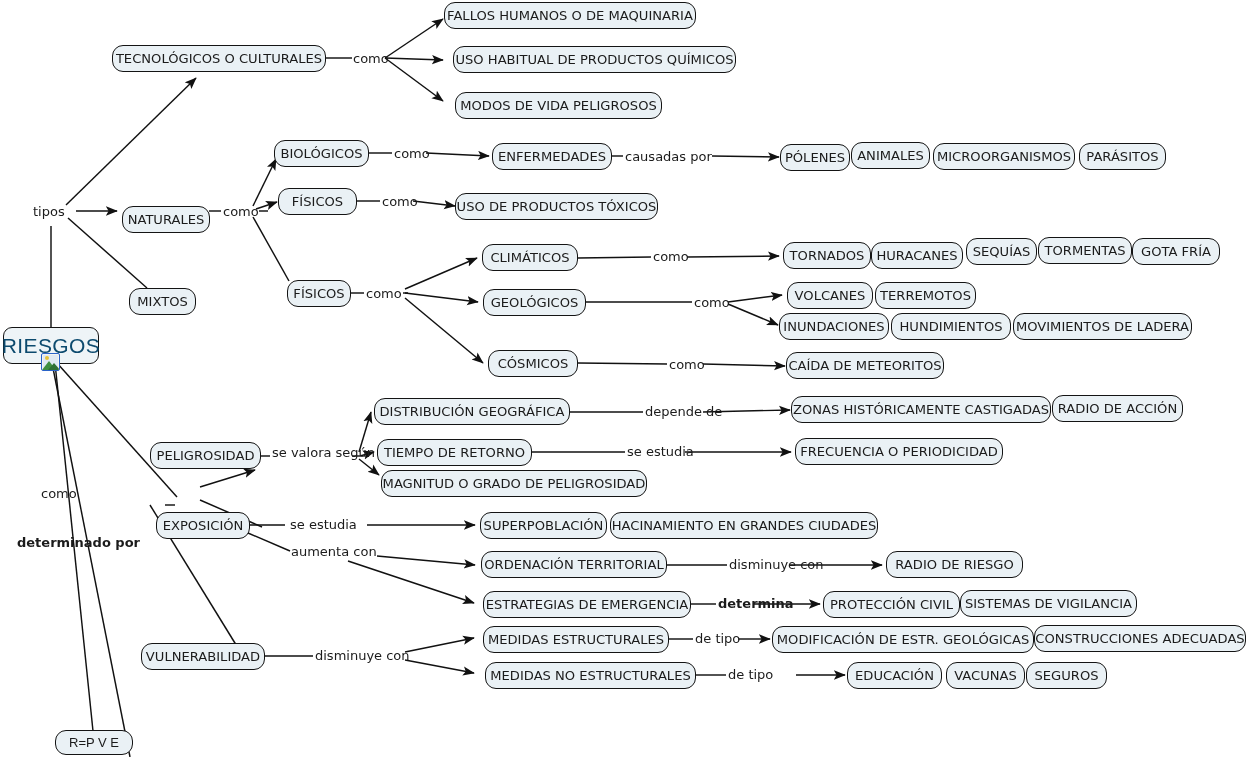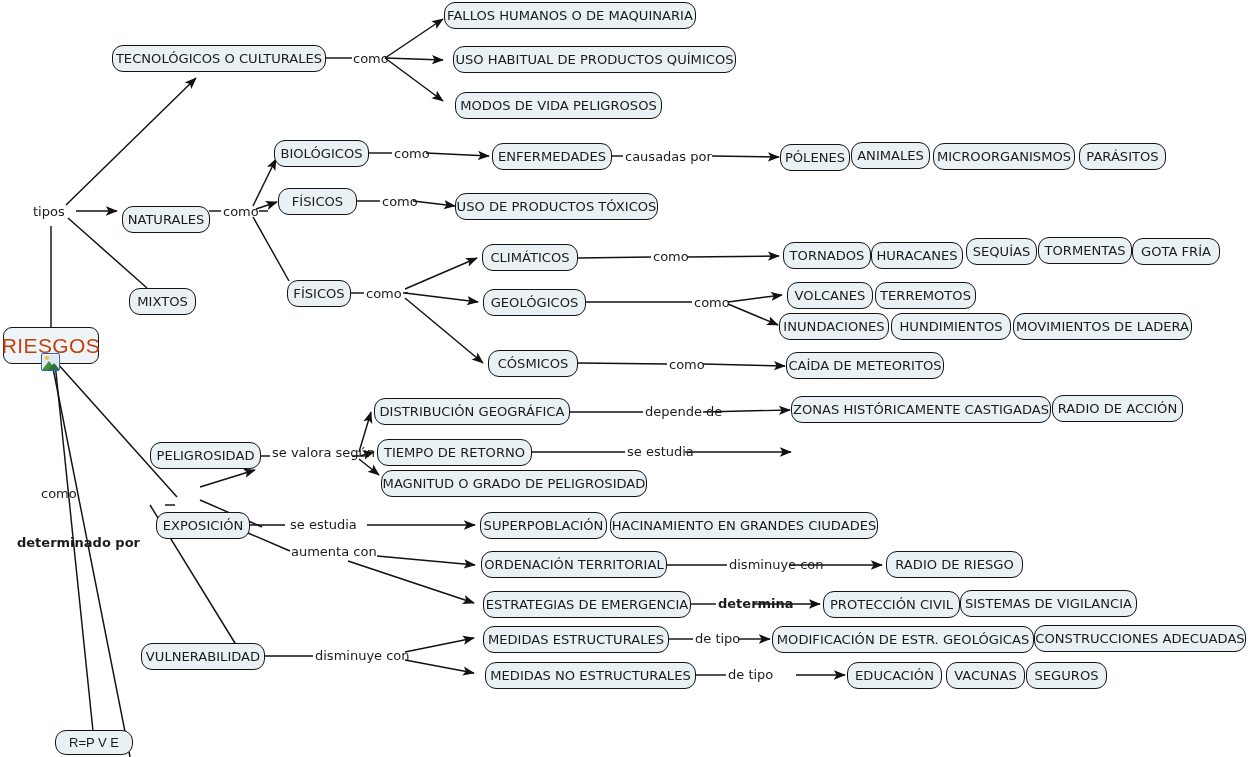--- a/index.html
+++ b/index.html
@@ -7,21 +7,21 @@
        font-family:"DejaVu Sans","Liberation Sans",sans-serif;}
   #map{position:relative;width:1248px;height:757px;}
   #wires{position:absolute;left:0;top:0;width:1248px;height:757px;}
 
   .node{position:absolute;box-sizing:border-box;
         background:#eaf1f5;border:1.3px solid #141414;border-radius:11px;
         color:#1b1b1b;font-size:13.1px;line-height:1;
         display:flex;align-items:center;justify-content:center;
         white-space:nowrap;padding:0 9px;height:27px;}
   .node.root{background:#eef4f7;border-radius:9px;height:37px;}
-  .node.root .roottext{color:#c2410c;font-size:21px;
+  .node.root .roottext{color:#0c4a6e;font-size:21px;
         font-family:"Liberation Sans",sans-serif;letter-spacing:.4px;}
   .node.fml{font-family:"Liberation Sans",sans-serif;font-size:13px;height:25px;}
 
   .lbl{position:absolute;color:#1b1b1b;font-size:13px;line-height:1;
        white-space:nowrap;background:transparent;}
 
   .picicon{position:absolute;width:19px;height:18px;
            border:1.6px solid #2a63c8;border-radius:2px;
            background:#f3f3f0;box-sizing:border-box;overflow:hidden;}
   .picicon .sky{position:absolute;left:1px;top:1px;right:1px;bottom:1px;background:#dfe8f2;}
@@ -276,20 +276,23 @@
     </div>
 
   <div class="node" style="left:1052px;top:395px;width:131px;">
     <span>RADIO DE ACCIÓN</span>
     </div>
 
   <div class="node" style="left:377px;top:439px;width:155px;">
     <span>TIEMPO DE RETORNO</span>
     </div>
 
+  <div class="node" style="left:795px;top:438px;width:208px;">
+    <span>FRECUENCIA O PERIODICIDAD</span>
+    </div>
 
   <div class="node" style="left:381px;top:470px;width:266px;">
     <span>MAGNITUD O GRADO DE PELIGROSIDAD</span>
     </div>
 
   <div class="node" style="left:156px;top:512px;width:94px;justify-content:center;">
     <span>EXPOSICIÓN</span>
     </div>
 
   <div class="node" style="left:480px;top:512px;width:127px;">

